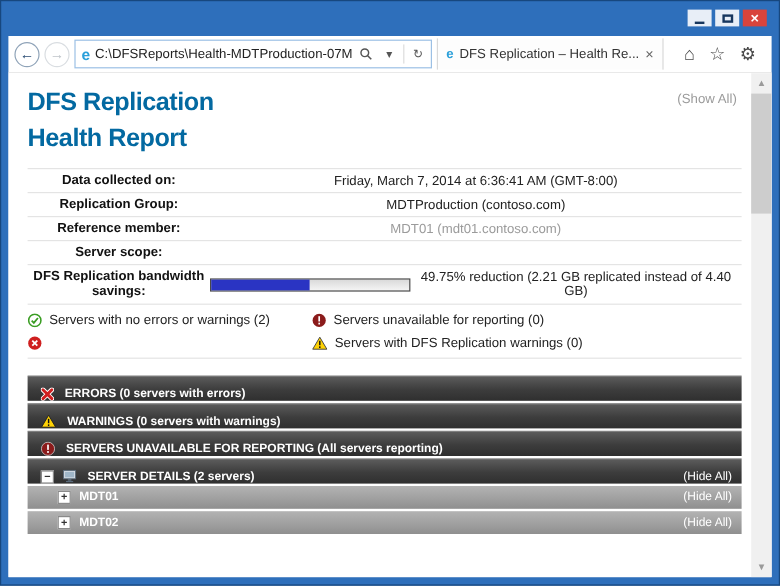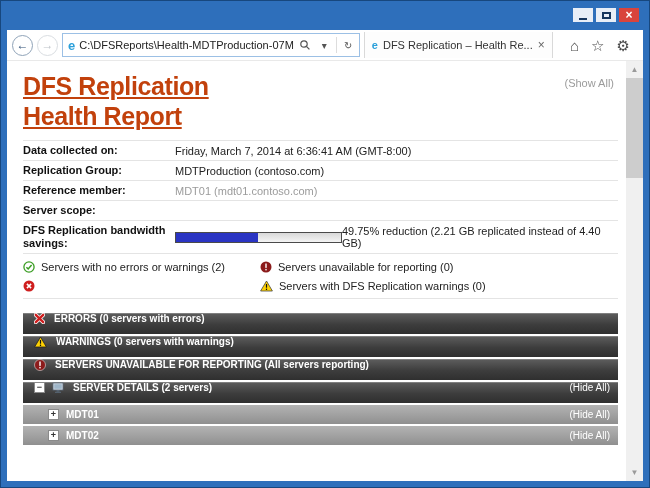--- a/index.html
+++ b/index.html
@@ -44,39 +44,39 @@
   
   .content { position:relative; flex:1; background:#fff; }
   .scrollbar { position:absolute; top:0; right:0; bottom:0; width:17px; background:#f0f0f0; }
   .sb-arrow { position:absolute; left:0; right:0; height:17px; display:flex; align-items:center;
     justify-content:center; font-size:8px; color:#9a9a9a; }
   .sb-arrow.up { top:0; } .sb-arrow.down { bottom:0; }
   .sb-thumb { position:absolute; left:0; top:17px; width:17px; height:100px; background:#cdcdcd; }
 
   .page { position:absolute; top:0; left:0; right:17px; bottom:0; padding:10px 8px 0 16px; }
   .show-all { position:absolute; top:16px; right:12px; font-size:11px; color:#9b9b9b;text-align:right; }
-  .report-title { font-size:25px; font-weight:bold; color:#c2410c; line-height:30px; letter-spacing:-0.4px;text-decoration:underline; }
+  .report-title { font-size:21px; font-weight:bold; color:#0369a1; line-height:30px; letter-spacing:-0.4px; }
 
   
   .info-table { margin-top:9px; border-top:1px solid #e4e4e4; }
-  .info-row { display:flex; align-items:center; border-bottom:1px solid #e4e4e4; padding:3px 0; font-size:11px; min-height:20px; }
+  .info-row { display:flex; align-items:center; border-bottom:1px solid #e4e4e4; padding:3px 0; font-size:11px; min-height:20px;text-align:center; }
   .info-label { flex:0 0 152px; font-weight:bold; color:#111; line-height:13px; }
   .info-value { flex:1; color:#222; }
   .muted { color:#9b9b9b; }
   .bw-value { display:flex; align-items:center; }
   .bw-bar { width:170px; height:11px; border:1px solid #4a4a4a; background:linear-gradient(#d9d9d9,#f4f4f4); }
   .bw-fill { height:100%; background:var(--bar-blue,#2a34c3); }
   .health-grid { display:grid; grid-template-rows:repeat(2,19px); grid-template-columns:237px auto;
     grid-auto-flow:column; align-items:center; }
   .health-item { display:flex; align-items:center; gap:6px; }
   .health-item svg { flex:0 0 auto; }
 
   
   .sections { margin-top:14px; }
-  .section-bar { height:21px; display:flex; align-items:flex-start; padding:0 8px 0 11px; margin-bottom:2px;
+  .section-bar { height:21px; display:flex; align-items:flex-end; padding:0 8px 0 11px; margin-bottom:2px;
     background:linear-gradient(#5e5e5e, var(--section-dark,#3d3d3d) 55%, #2f2f2f);
     box-shadow:inset 0 1px 0 rgba(255,255,255,.22);
     color:#fff; font-size:10px; font-weight:bold; }
   .section-bar .sec-icon { margin-right:9px; display:flex; }
   .spacer { flex:1; }
   .hide-all { font-weight:normal; font-size:10px; color:#fff; }
   .server-row { height:19px; display:flex; align-items:center; padding:0 8px 0 25px; margin-bottom:2px;
     background:linear-gradient(#b3b3b3, var(--row-gray,#999) 60%, #8f8f8f);
     color:#fff; font-size:10px; font-weight:bold; }
   .expander { width:11px; height:11px; background:#fff; border:1px solid #8a8a8a; color:#333;

